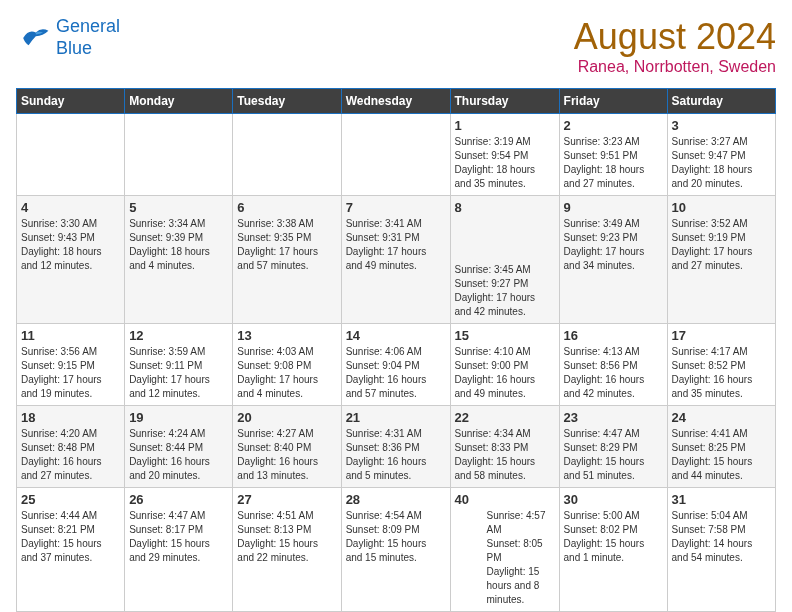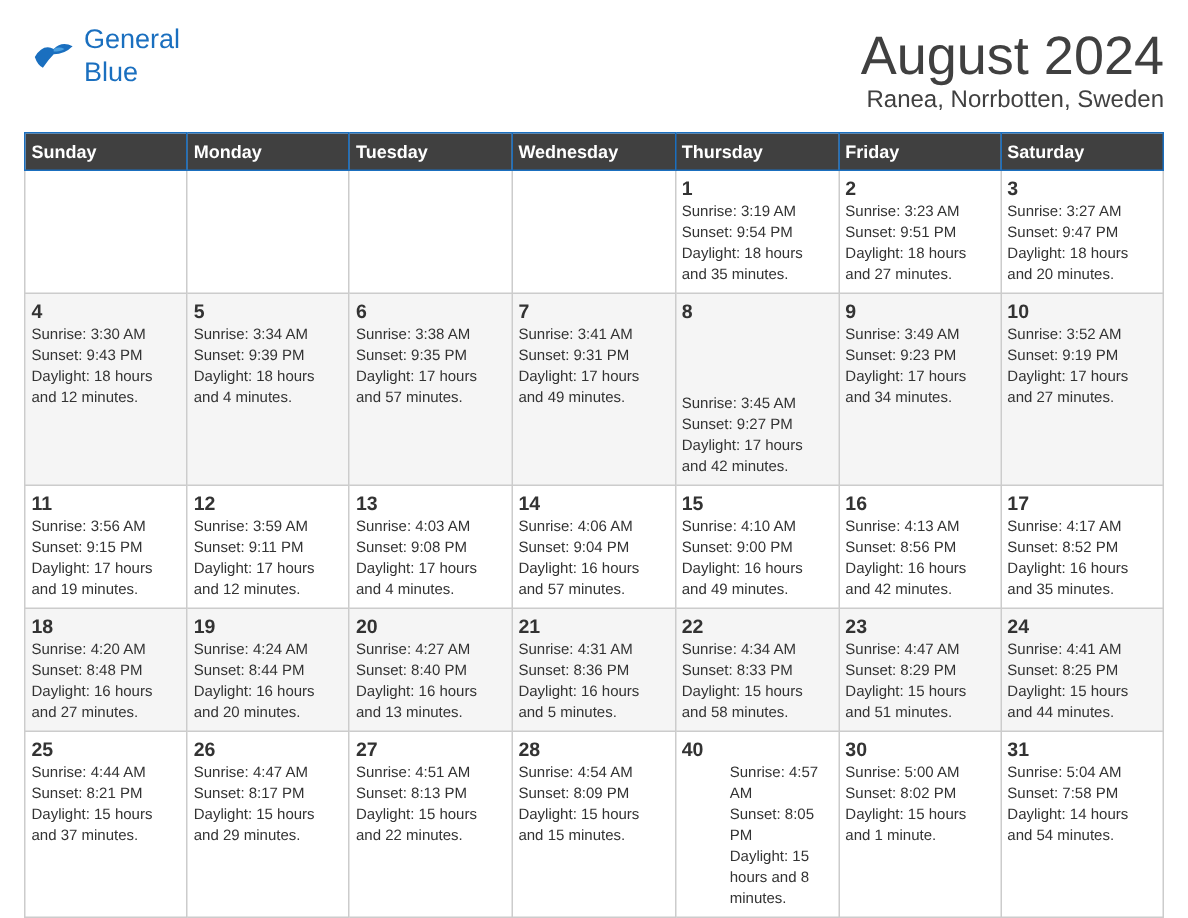--- a/index.html
+++ b/index.html
@@ -33,26 +33,26 @@
     .logo-bird {
       width: 36px;
       height: 36px;
     }
     .title-block {
       text-align: right;
     }
     .title-block h1 {
       font-size: 36px;
       font-weight: normal;
-      color: #404040;
+      color: #a16207;
     }
     .title-block h2 {
       font-size: 16px;
       font-weight: normal;
-      color: #404040;
+      color: #be185d;
     }
     table {
       width: 100%;
       border-collapse: collapse;
       font-size: 11px;
     }
     thead th {
       background: #404040;
       color: #fff;
       padding: 5px 4px;

